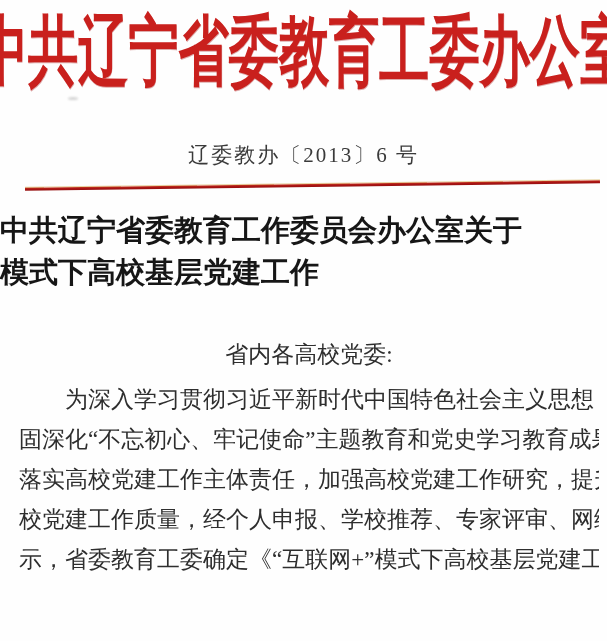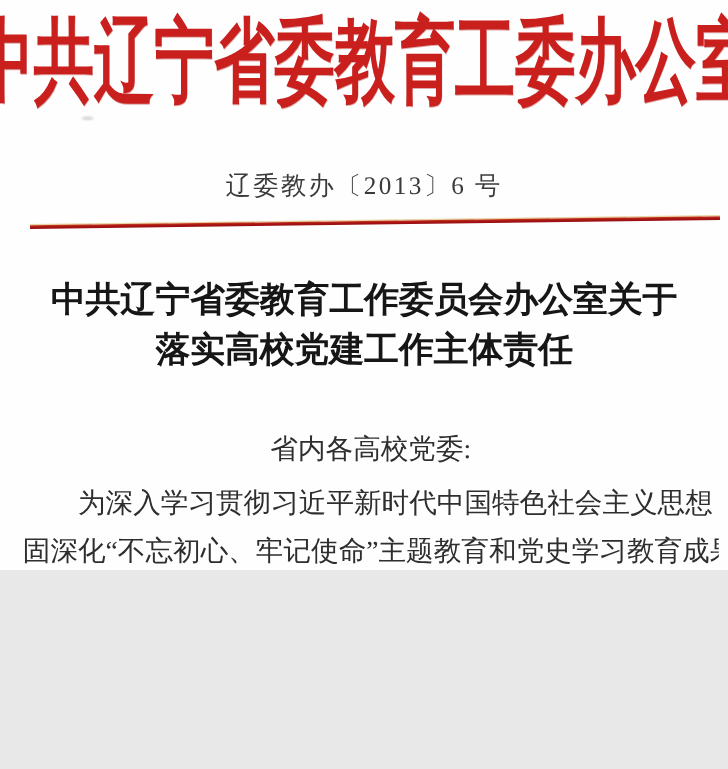--- a/index.html
+++ b/index.html
@@ -3,21 +3,21 @@
 <meta charset="utf-8">
 <style>
   html, body {
     margin: 0;
     padding: 0;
     background: #e8e8e8;
   }
   .page {
     position: relative;
     width: 607px;
-    height: 475px;
+    height: 641px;
     margin: 0 auto;
     background: #fefefe;
     overflow: hidden;
     font-family: "Liberation Serif", "DejaVu Serif", serif;
     color: #2b2b2b;
   }
   
   .letterhead {
     height: 104px;
     display: flex;
@@ -61,22 +61,22 @@
     margin-top: 14px;
     margin-left: 25px;
     width: 575px;
     height: 3px;
     background: linear-gradient(to bottom, #c33c1e 0%, #ad1414 45%, #941010 100%);
     box-shadow: 0 -1px 0 rgba(214, 176, 90, 0.55);
     transform: rotate(-0.75deg);
     transform-origin: center center;
   }
   .title {
-    margin-top: 42px;
-    text-align: center;
+    margin-top: 22px;
+    text-align: left;
     font-weight: bold;
     color: #161616;
   }
   .title-line {
     font-size: 29px;
     line-height: 42px;
     white-space: nowrap;
   }
   .body-block {
     margin-top: 42px;
@@ -109,21 +109,21 @@
   </div>
 
   <div class="scan-artifact"></div>
 
   <div class="doc-number">辽委教办〔2013〕6 号</div>
 
   <div class="divider"></div>
 
   <div class="title">
     <div class="title-line">中共辽宁省委教育工作委员会办公室关于</div>
-    <div class="title-line">落实高校党建工作主体责任</div>
+    <div class="title-line">模式下高校基层党建工作</div>
   </div>
 
   <div class="body-block">
     <div class="salutation">省内各高校党委:</div>
     <div class="body-line indent">为深入学习贯彻习近平新时代中国特色社会主义思想，巩</div>
     <div class="body-line">固深化“不忘初心、牢记使命”主题教育和党史学习教育成果，</div>
     <div class="body-line">落实高校党建工作主体责任，加强高校党建工作研究，提升高</div>
     <div class="body-line">校党建工作质量，经个人申报、学校推荐、专家评审、网络公</div>
     <div class="body-line">示，省委教育工委确定《“互联网+”模式下高校基层党建工作</div>
   </div>

